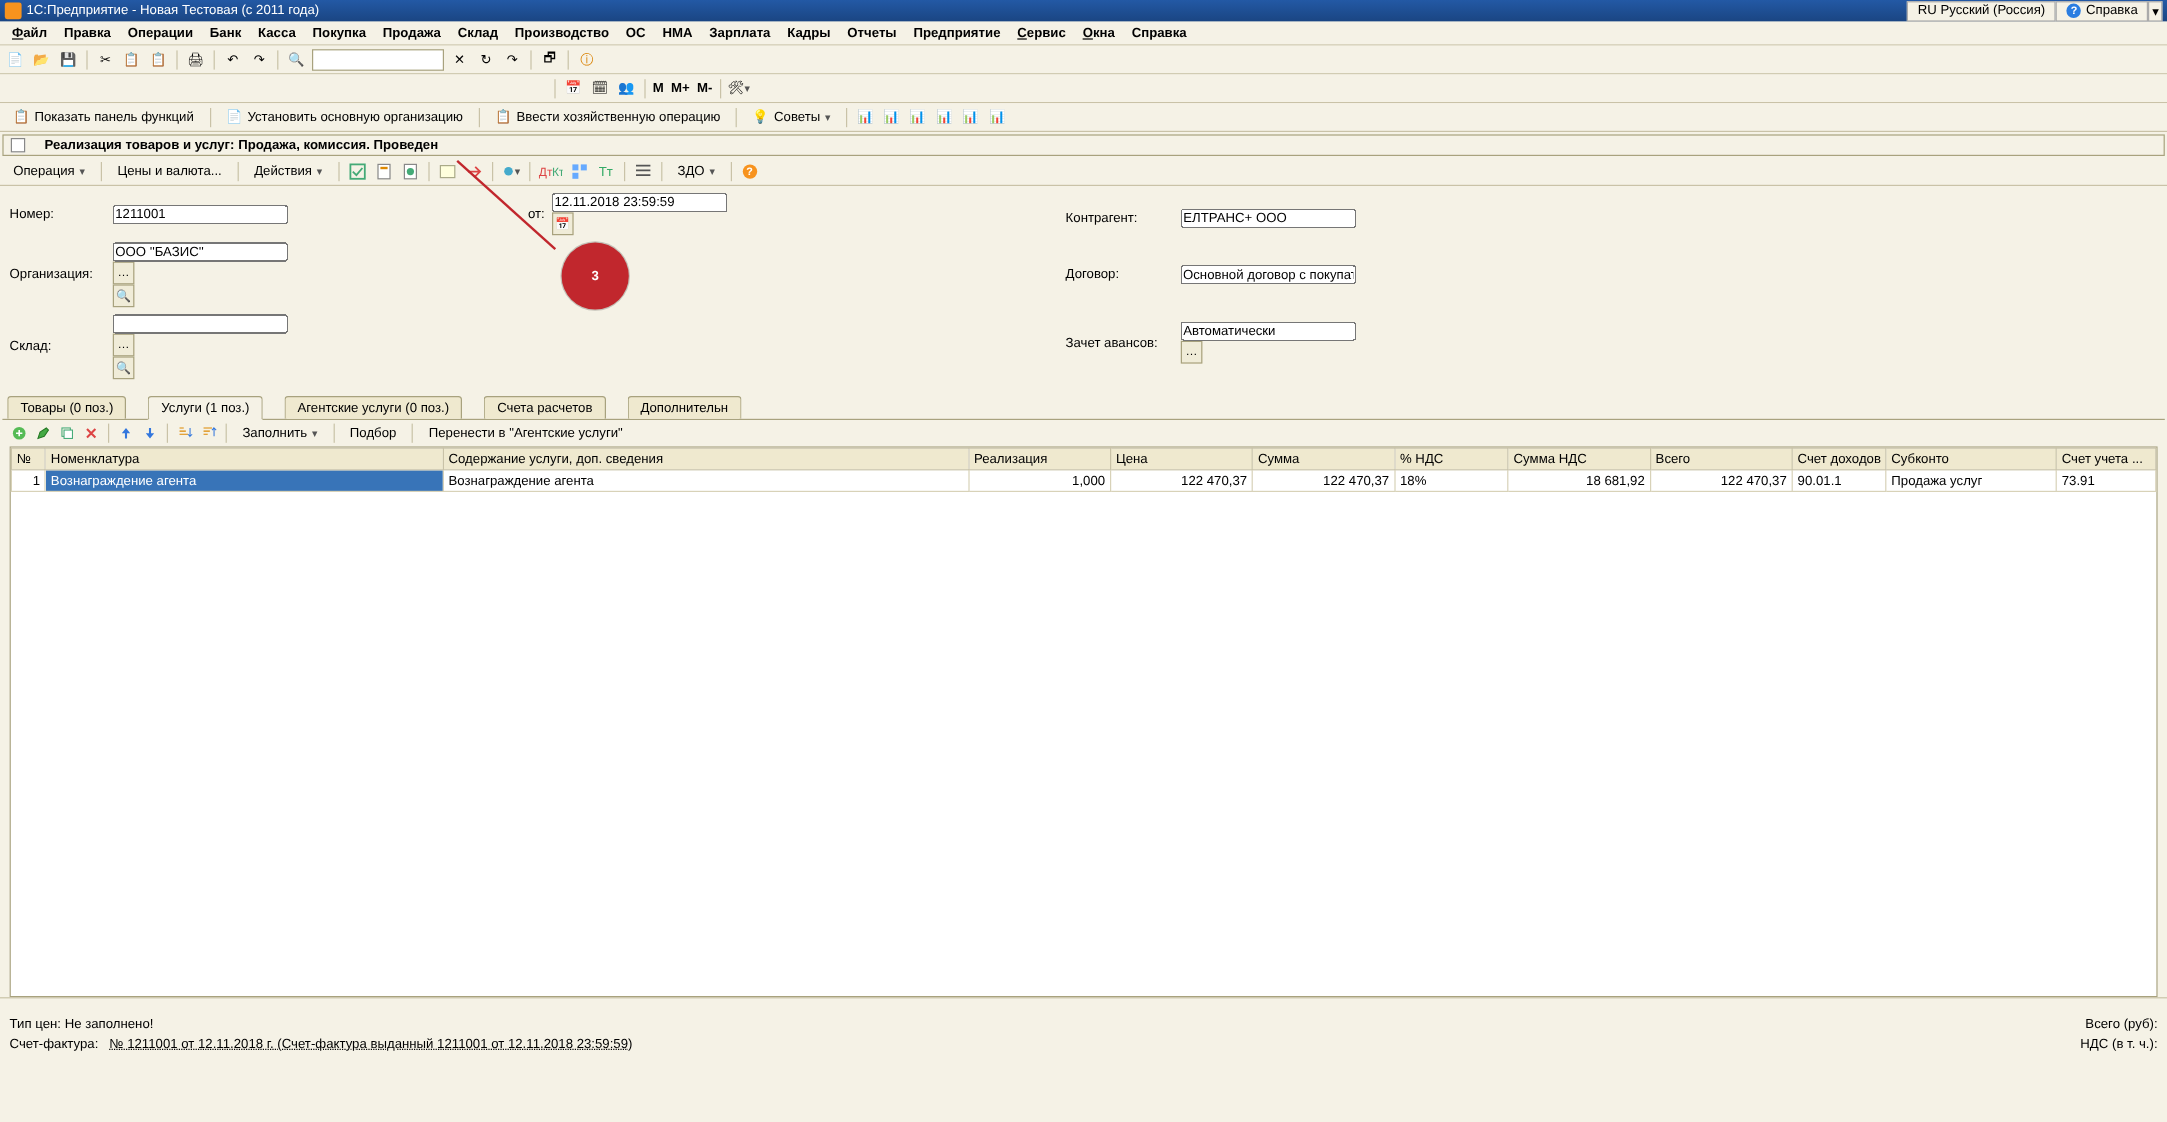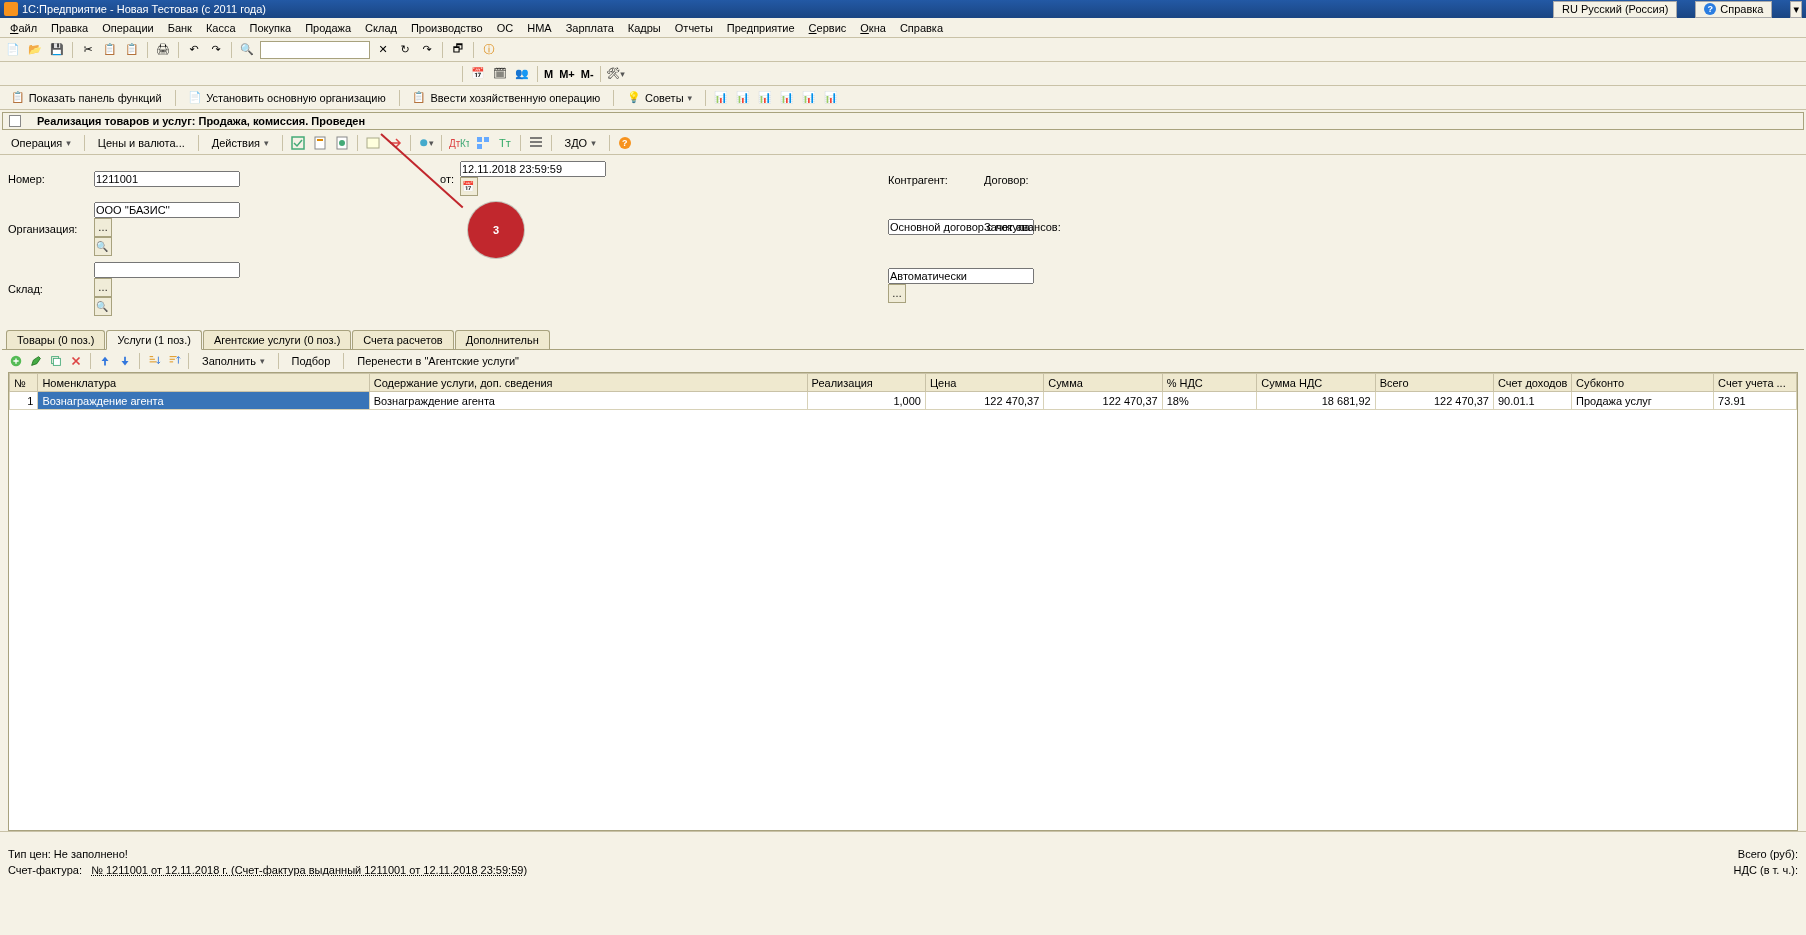--- a/index.html
+++ b/index.html
@@ -1,35 +1,35 @@
 <!DOCTYPE html>
 <html><head>
 <meta charset="utf-8">
 <style>
 * { box-sizing: border-box; margin: 0; padding: 0; font-family: Tahoma, Arial, sans-serif; font-size: 11px; }
 body { background: #f5f2e6; color: #000; overflow: hidden; }
 .titlebar { background: linear-gradient(#2359a5, #1a4582); color: #fff; height: 18px; display: flex; align-items: center; padding: 0 4px; }
 .titlebar .logo { width: 14px; height: 14px; background: #f7931e; border-radius: 2px; margin-right: 4px; display: inline-block; }
-.titlebar-right { margin-left: auto; display: flex; gap: 18px; }
+.titlebar-right { margin-left: auto; display: flex; gap: 0; }
 .titlebar-right .btn { background: #f5f2e6; color: #000; padding: 1px 8px; border: 1px solid #aaa; display: flex; align-items: center; gap: 4px; }
 .help-icon { width: 12px; height: 12px; background: #2a7de1; border-radius: 50%; color: #fff; display: inline-flex; align-items: center; justify-content: center; font-size: 9px; font-weight: bold; }
 .menubar { background: #f5f2e6; border-bottom: 1px solid #c9c2a7; height: 20px; display: flex; align-items: center; padding: 0 4px; gap: 2px; }
-.menubar span { padding: 2px 6px; cursor: default; }
+.menubar span { padding: 2px 6px; cursor: default; font-weight: bold; }
 .menubar span u { text-decoration: underline; }
 .toolbar { background: #f5f2e6; border-bottom: 1px solid #c9c2a7; padding: 2px 4px; display: flex; align-items: center; gap: 4px; flex-wrap: wrap; min-height: 24px; }
 .tb-icon { width: 18px; height: 18px; display: inline-flex; align-items: center; justify-content: center; border: 1px solid transparent; cursor: pointer; }
 .tb-sep { width: 1px; height: 16px; background: #c9c2a7; margin: 0 2px; }
 .tb-input { border: 1px solid #a8a27e; height: 18px; padding: 0 3px; background: #fff; }
 .tb-btn { padding: 1px 6px; border: 1px solid transparent; cursor: pointer; display: inline-flex; align-items: center; gap: 4px; }
 .dd::after { content: " ▾"; font-size: 9px; color: #555; }
 .doc-header { background: #f5f2e6; border: 1px solid #a8a27e; margin: 2px; padding: 2px 6px; font-weight: bold; display: flex; align-items: center; gap: 16px; }
 .doc-header .sq { width: 12px; height: 12px; border: 1px solid #888; background: #fff; }
 .toolbar2 { background: #f5f2e6; padding: 2px 4px; display: flex; align-items: center; gap: 4px; border-bottom: 1px solid #c9c2a7; text-align: right; }
 .fld .inbtn { width: 18px; height: 19px; border: 1px solid #a8a27e; background: #f0ecd8; display: flex; align-items: center; justify-content: center; cursor: pointer; font-size: 10px; }
-.tabs { display: flex; align-items: flex-end; padding: 0 6px; gap: 1px; margin-top: 8px; position: relative; }
+.tabs { display: flex; align-items: flex-end; padding: 0 6px; gap: 18px; margin-top: 8px; position: relative; }
 .tab { border: 1px solid #a8a27e; border-bottom: none; padding: 3px 10px; background: #efe9cf; border-radius: 3px 3px 0 0; cursor: pointer; position: relative; }
 .tab.active { background: #f5f2e6; z-index: 2; border-bottom: 1px solid #f5f2e6; margin-bottom: -1px; }
 .tabpanel { border-top: 1px solid #a8a27e; margin: 0 2px; background: #f5f2e6; }
 .subtoolbar { padding: 3px 6px; display: flex; align-items: center; gap: 4px; }
 .icn { width: 16px; height: 16px; display: inline-flex; align-items: center; justify-content: center; border: 1px solid transparent; cursor: pointer; }
 .icn svg { width: 14px; height: 14px; }
 .grid { border: 1px solid #a8a27e; margin: 0 6px; background: #fff; }
 .grid table { width: 100%; border-collapse: collapse; table-layout: fixed; }
 .grid th { background: #efe9cf; border: 1px solid #c9c2a7; padding: 2px 4px; text-align: left; font-weight: normal; height: 18px; white-space: nowrap; overflow: hidden; }
 .grid td { border: 1px solid #d8d2b8; padding: 2px 4px; height: 18px; white-space: nowrap; overflow: hidden; }
@@ -231,20 +231,21 @@
       <div class="fld" style="flex:1;"><input value="12.11.2018 23:59:59" style=""><span class="inbtn">📅</span></div>
     </div>
     <label>Организация:</label>
     <div class="fld"><input value="ООО ''БАЗИС''" style=""><span class="inbtn">…</span><span class="inbtn">🔍</span></div>
     <label>Склад:</label>
     <div class="fld"><input value="" style=""><span class="inbtn">…</span><span class="inbtn">🔍</span></div>
   </div>
   <div style="flex:0 0 60px;"></div>
   <div class="form-col2" style="flex:1;">
     <label>Контрагент:</label>
+    <div class="fld"><input value="ЕЛТРАНС+ ООО" style=""></div>
     <label>Договор:</label>
     <div class="fld"><input value="Основной договор с покупателем" style=""></div>
     <label>Зачет авансов:</label>
     <div class="fld" style="max-width:120px;"><input value="Автоматически" style=""><span class="inbtn">…</span></div>
   </div>
 </div>
 
 <div class="tabs">
   <div class="tab">Товары (0 поз.)</div>
   <div class="tab active">Услуги (1 поз.)</div>

